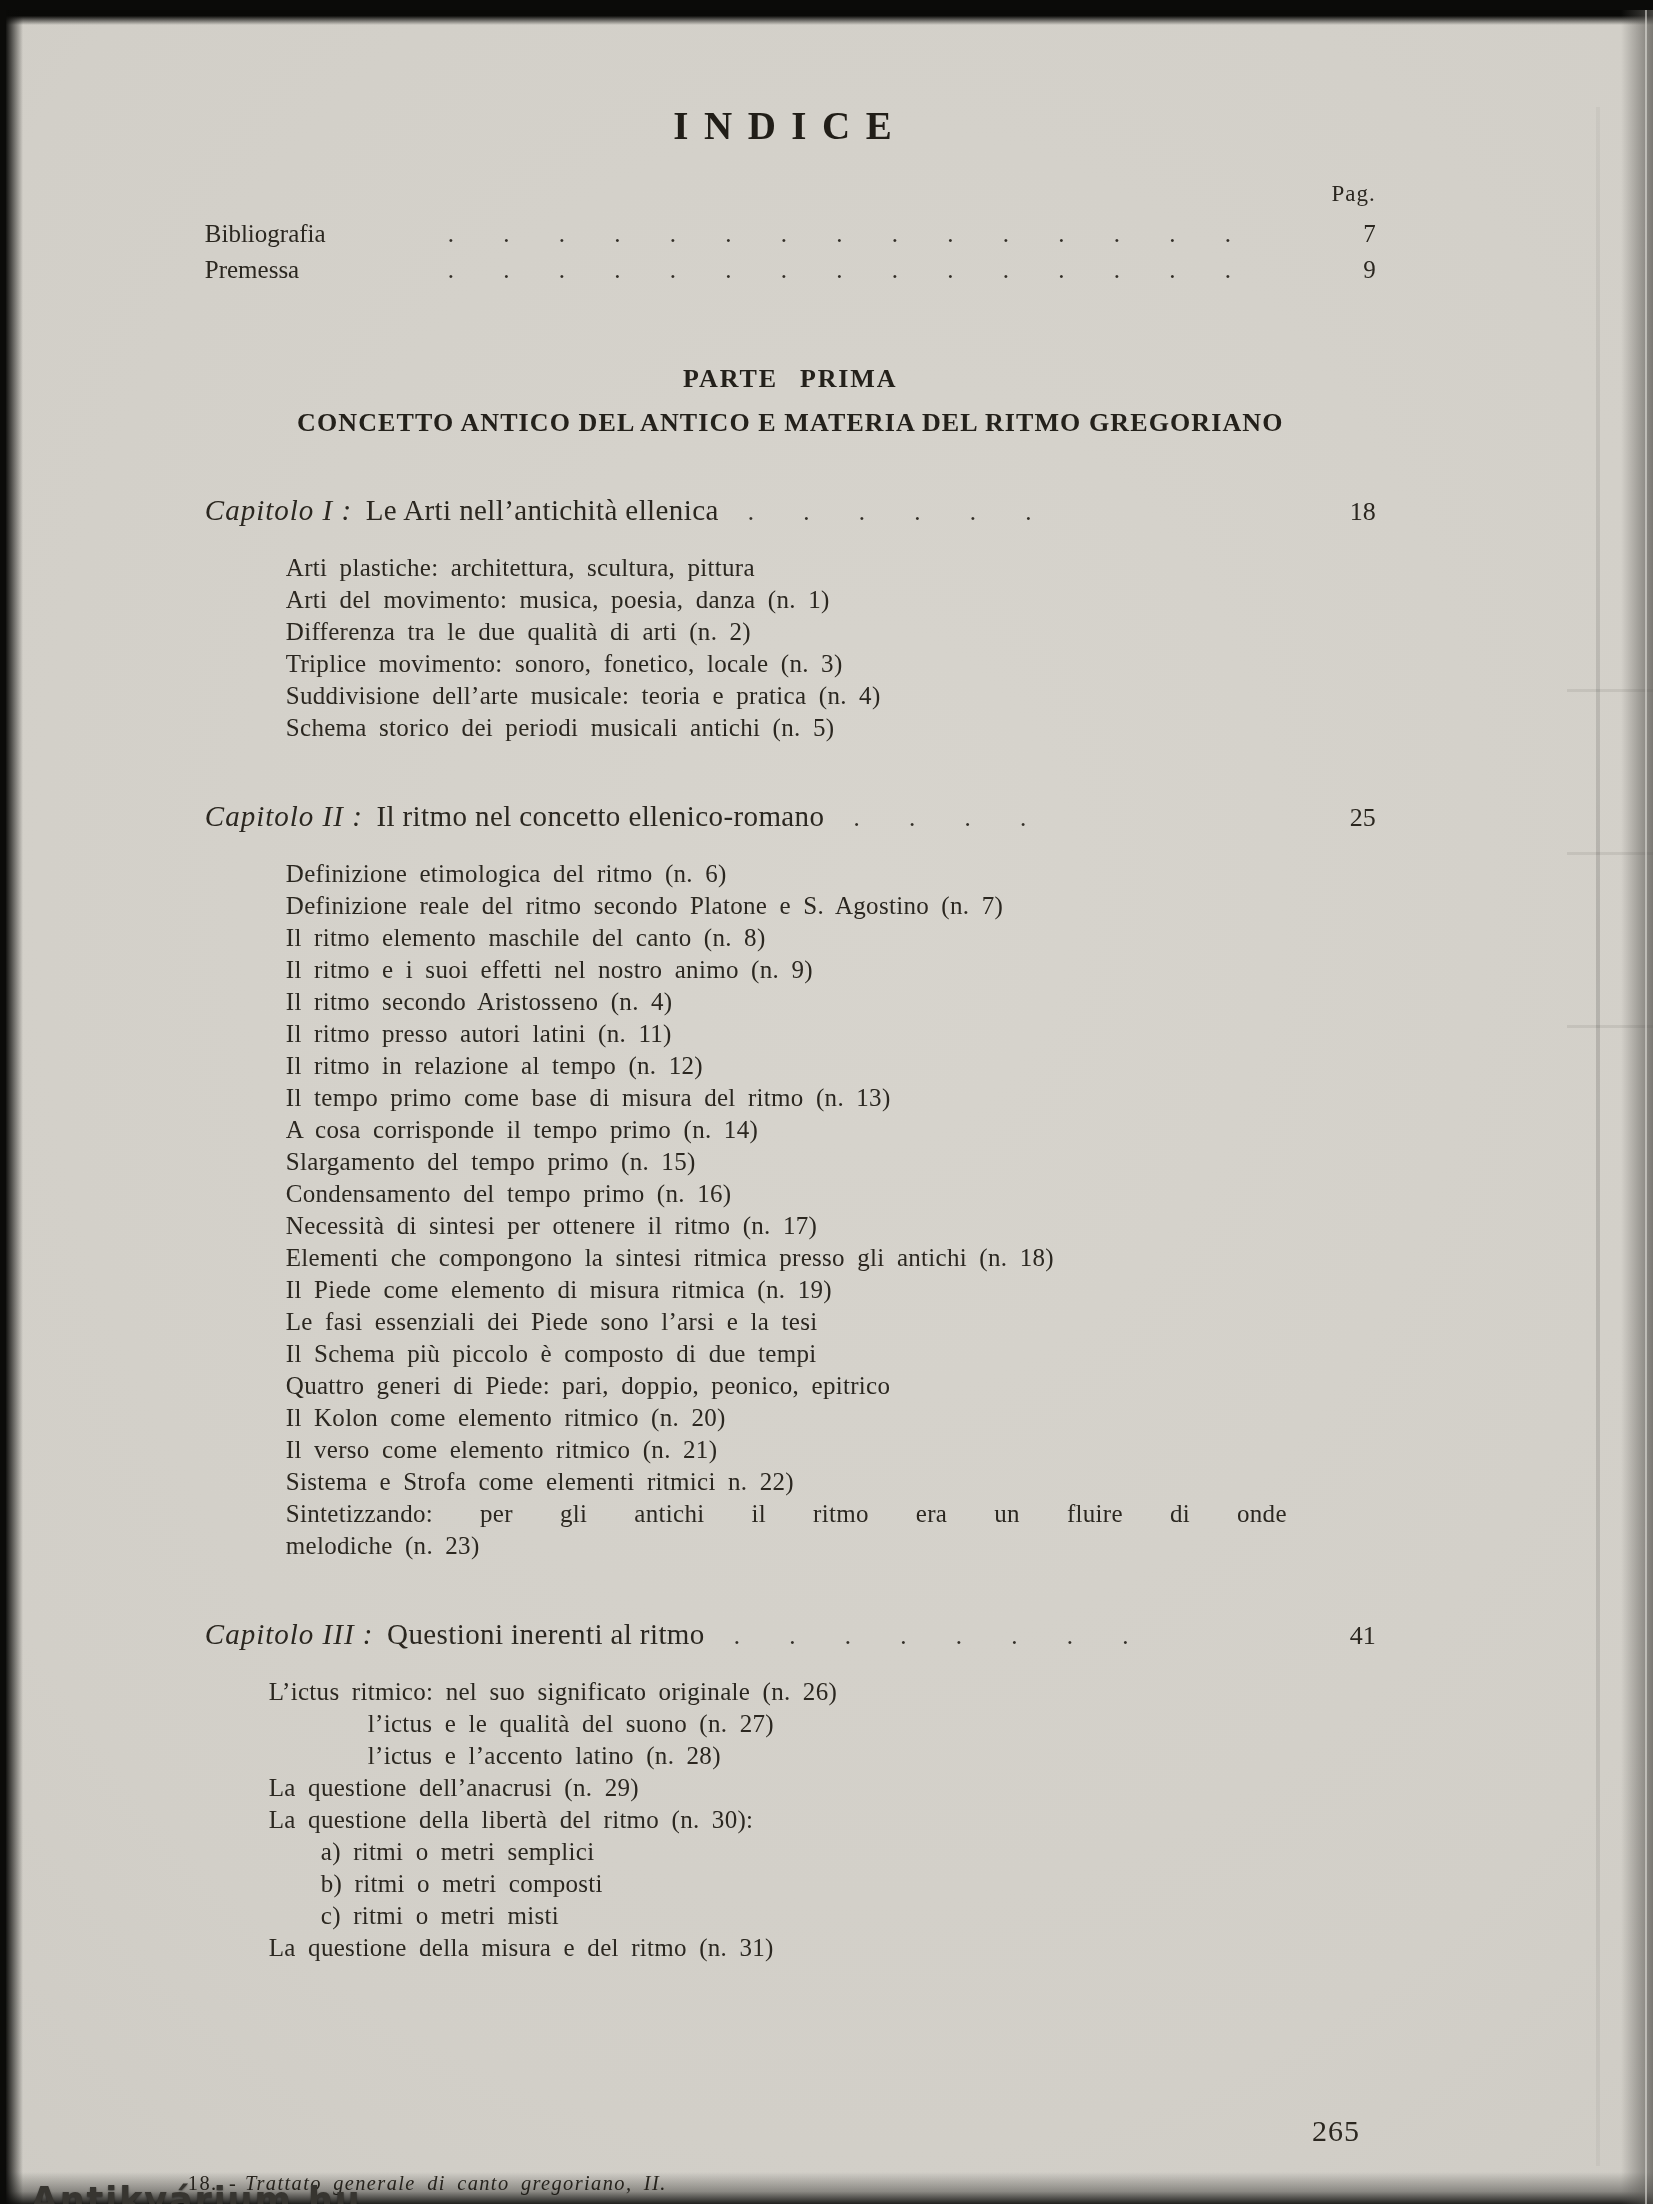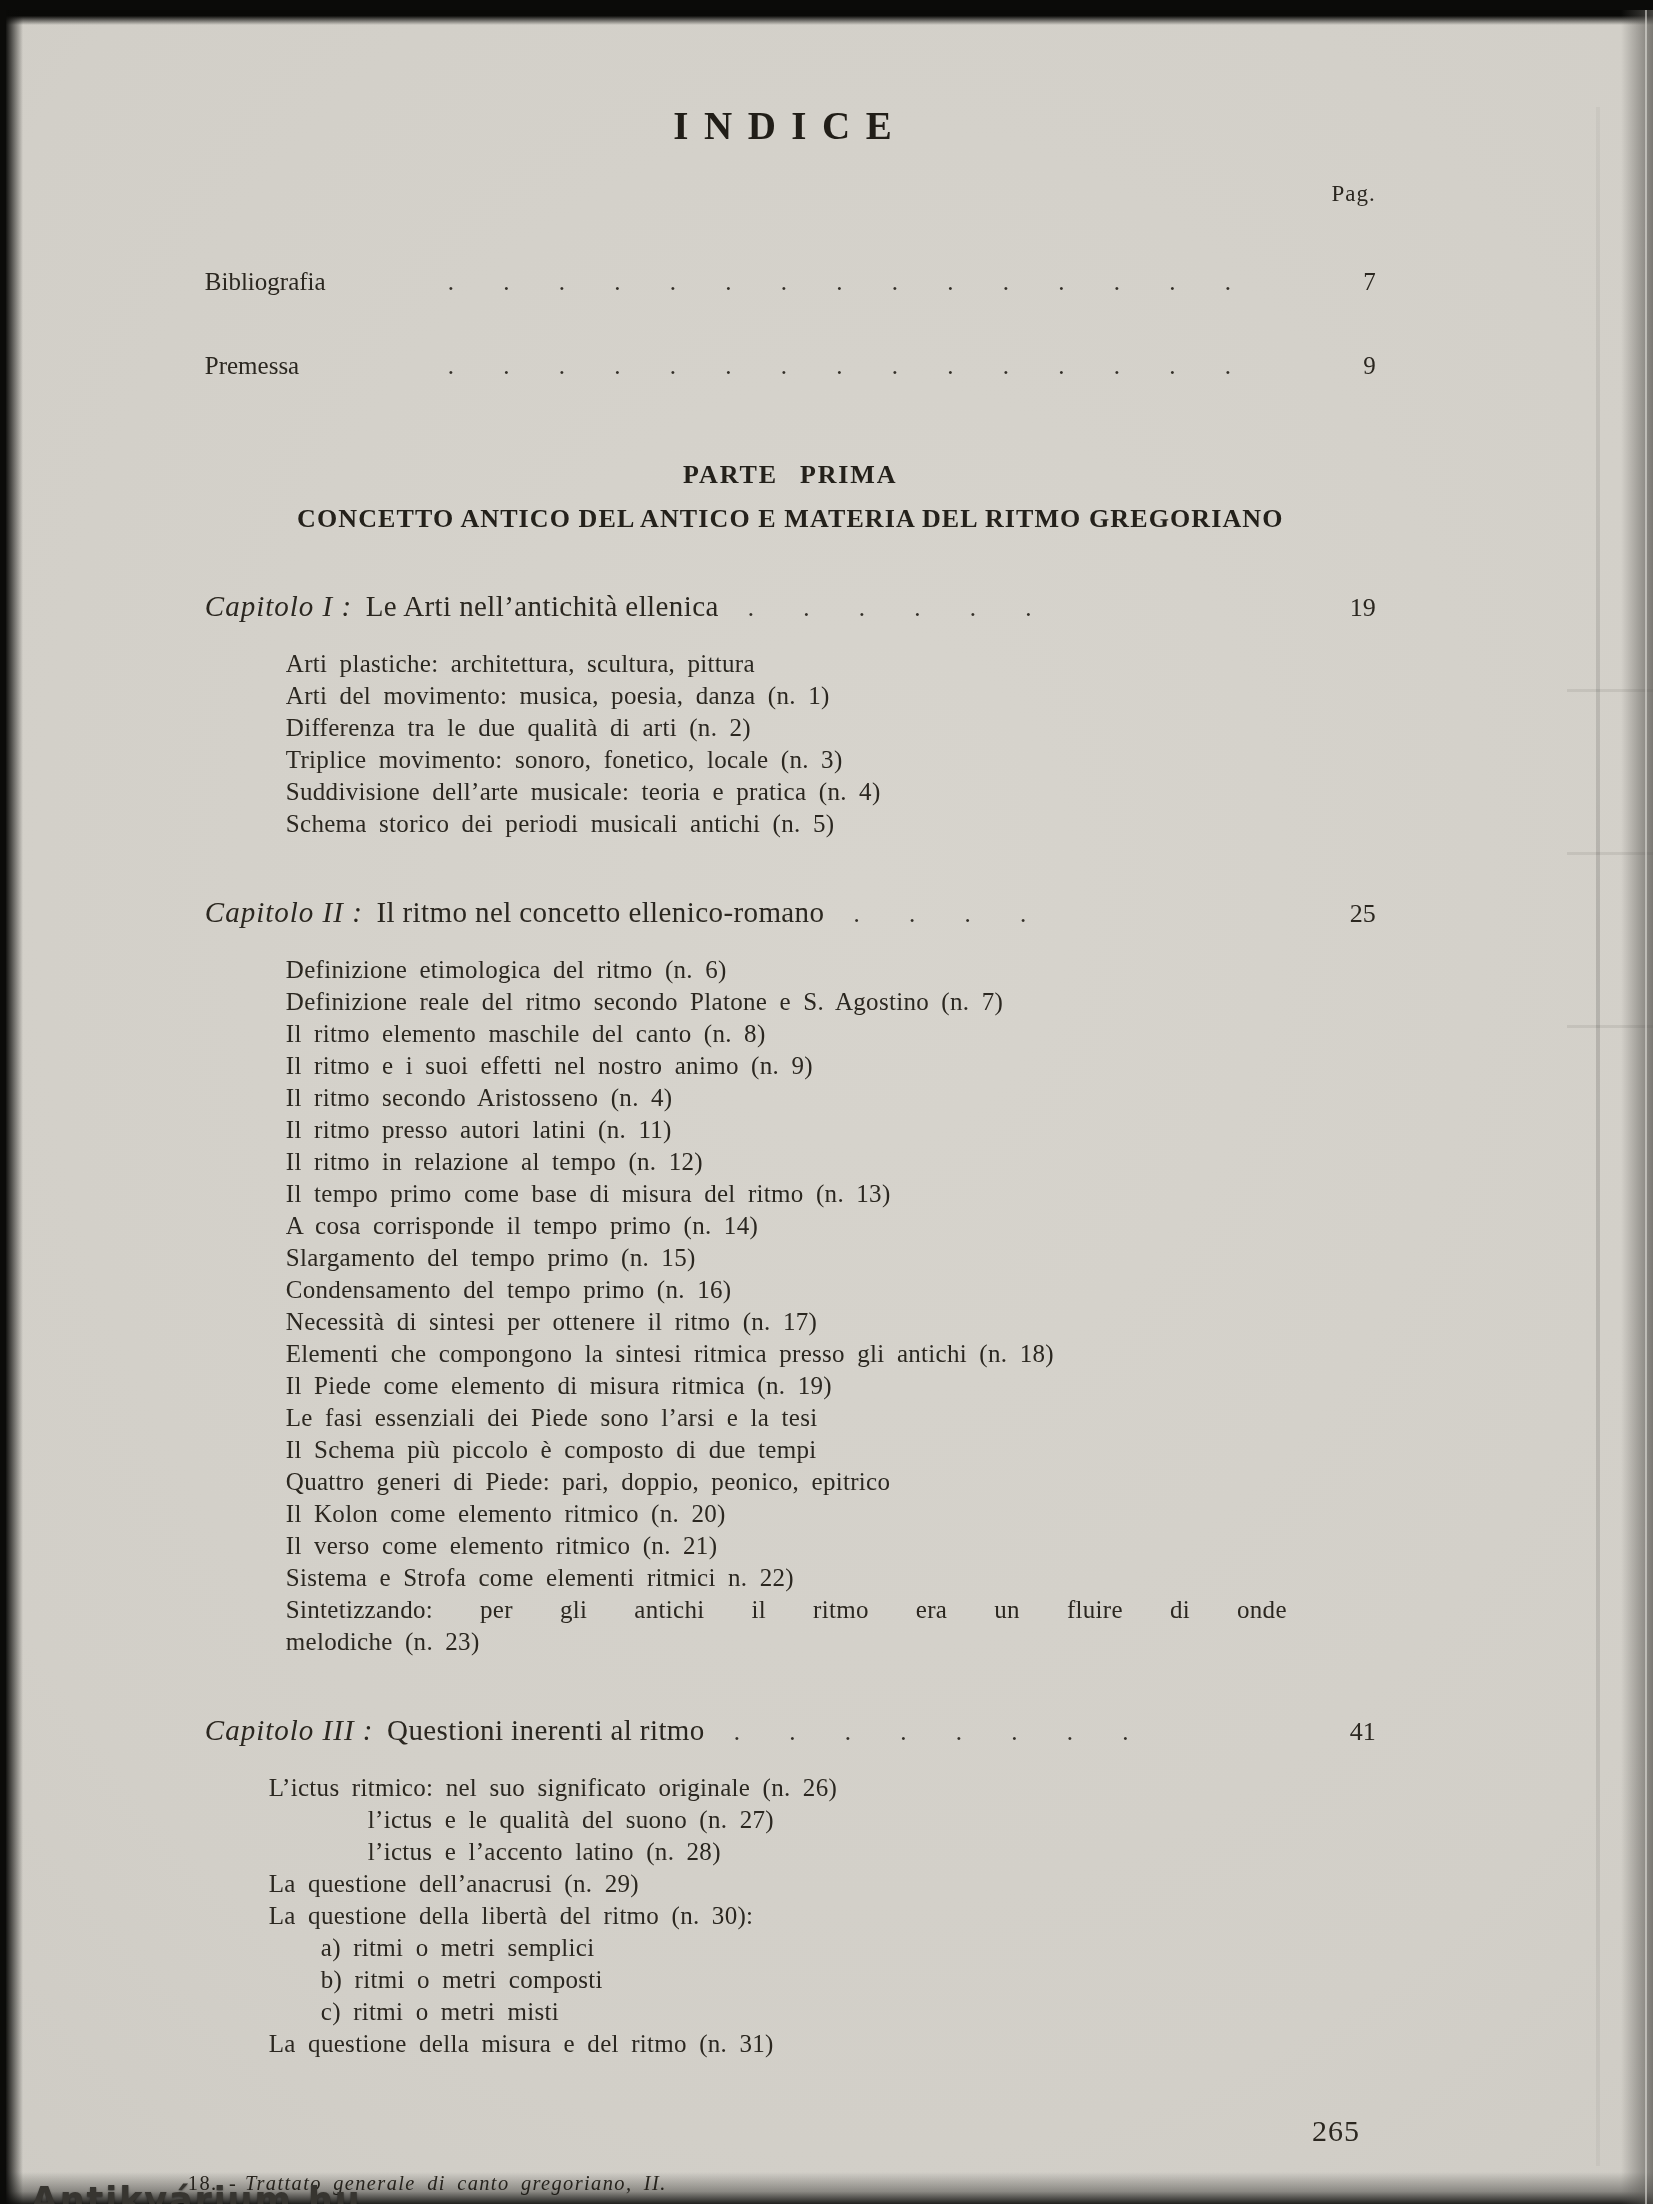--- a/index.html
+++ b/index.html
@@ -35,21 +35,21 @@
   .content { padding:93px 0 0 199px; width:1171px; position:relative; z-index:2; }
 
   .title {
     text-align:center; font-size:39px; font-weight:bold;
     letter-spacing:15.5px; color:#211e18;
   }
   .pag-label { text-align:right; font-size:23px; margin-top:33px; letter-spacing:1px; }
 
   .front-entries { margin-top:9.7px; }
   .front-entry { display:flex; align-items:baseline; font-size:25px; line-height:36px; }
-  .fe-label { width:243px; flex:none;margin-top:48px; }
+  .fe-label { width:243px; flex:none; }
   .fe-dots { flex:1; overflow:hidden; white-space:nowrap; word-spacing:43px; margin-right:68px; color:#332f28; }
   .fe-page { width:49px; flex:none; text-align:right; }
 
   .part-heading { text-align:center; font-size:26px; font-weight:bold; margin-top:76px;
     letter-spacing:1.9px; word-spacing:13.6px; color:#24211b; }
   .part-subheading { text-align:center; font-size:26px; font-weight:bold; margin-top:13.6px;
     letter-spacing:1.1px; color:#24211b; }
 
   .chapter { margin-top:56px; }
   .ch-head { display:flex; align-items:baseline; font-size:29px; }
@@ -100,21 +100,21 @@
     </div>
 
     <div class="part-heading">PARTE PRIMA</div>
     <div class="part-subheading">CONCETTO ANTICO DEL ANTICO E MATERIA DEL RITMO GREGORIANO</div>
 
     <section class="chapter">
       <div class="ch-head">
         <span class="ch-label">Capitolo I :</span>
         <span class="ch-title">Le Arti nell’antichità ellenica</span>
         <span class="ch-dots">. . . . . .</span>
-        <span class="ch-page">19</span>
+        <span class="ch-page">18</span>
       </div>
       <div class="ch-items items-std">
           <div class="toc-item indent-0">Arti plastiche: architettura, scultura, pittura</div>
           <div class="toc-item indent-0">Arti del movimento: musica, poesia, danza (n. 1)</div>
           <div class="toc-item indent-0">Differenza tra le due qualità di arti (n. 2)</div>
           <div class="toc-item indent-0">Triplice movimento: sonoro, fonetico, locale (n. 3)</div>
           <div class="toc-item indent-0">Suddivisione dell’arte musicale: teoria e pratica (n. 4)</div>
           <div class="toc-item indent-0">Schema storico dei periodi musicali antichi (n. 5)</div>
         </div>
     </section>

